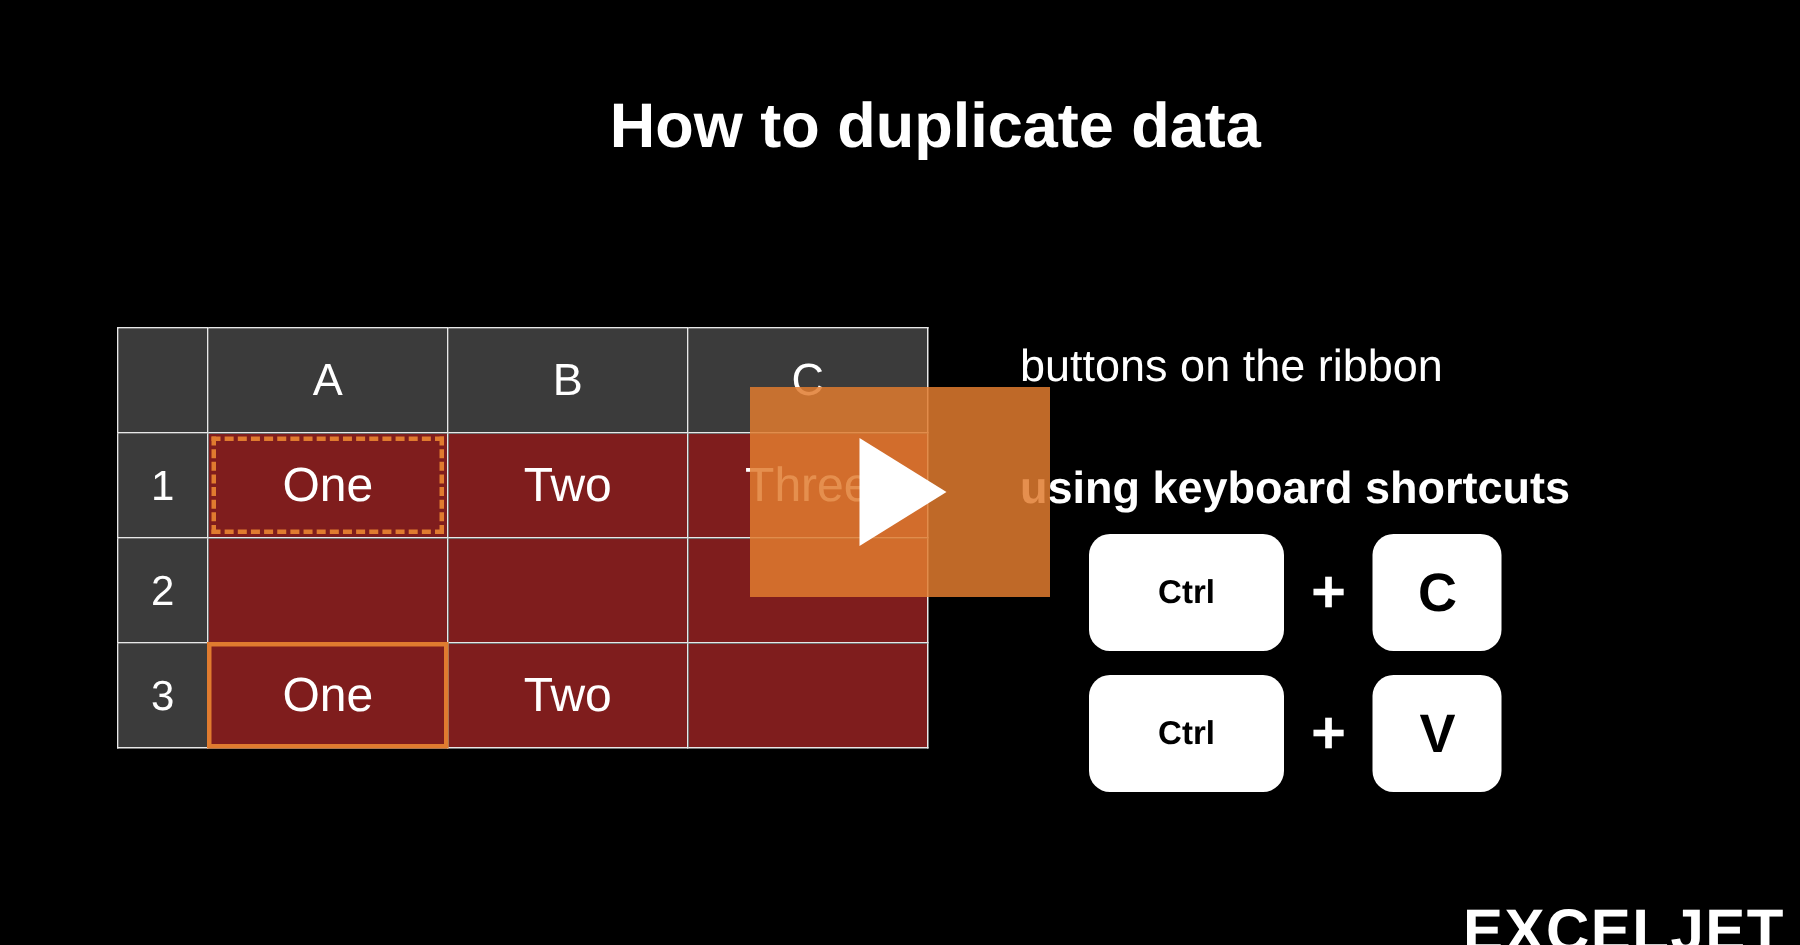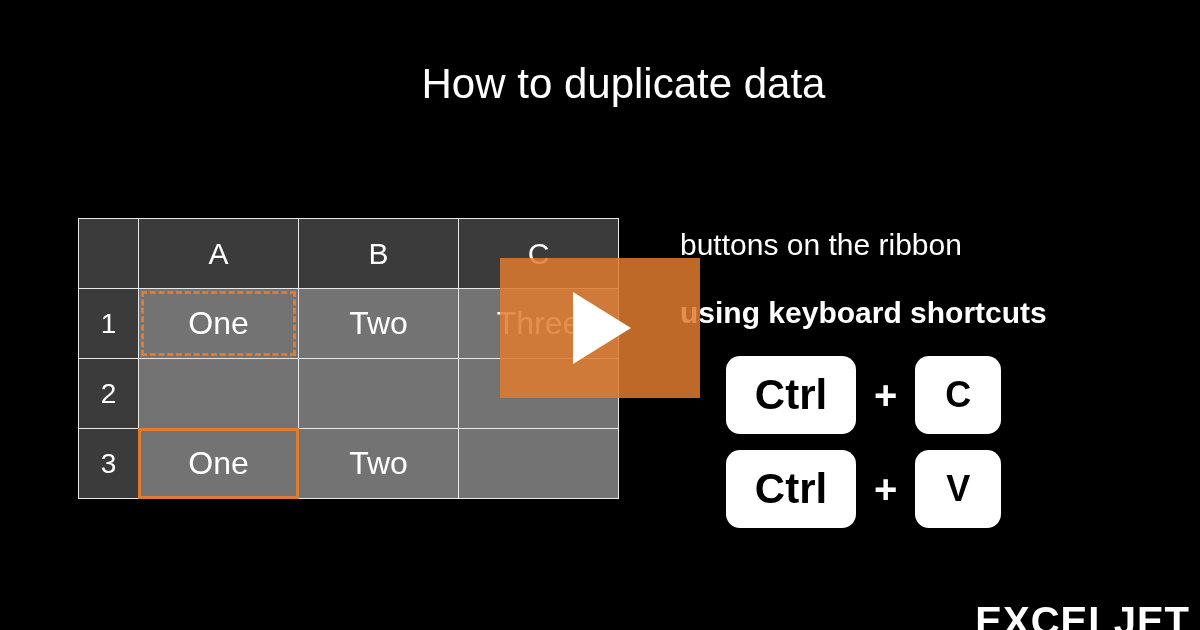--- a/index.html
+++ b/index.html
@@ -10,42 +10,42 @@
     color: #fff;
     position: relative;
   }
   .title {
     position: absolute;
     top: 60px;
     left: 0;
     width: 100%;
     text-align: center;
     font-size: 42px;
-    font-weight: 400;
+    font-weight: 700;
     padding-left: 47px;
   }
   
   .sheet {
     position: absolute;
     top: 218px;
     left: 78px;
     border-collapse: collapse;
   }
   .sheet td, .sheet th {
     border: 1px solid #e8e8e8;
     text-align: center;
     font-weight: 400;
     font-size: 32px;
     height: 70px;
     position: relative;
   }
   .sheet .corner { width: 60px; background: #3b3b3b; }
   .sheet .colhead { width: 160px; background: #3b3b3b; font-size: 30px; }
   .sheet .rowhead { width: 60px; background: #3b3b3b; font-size: 28px; }
-  .sheet .cell { width: 160px; background: #737373; }
+  .sheet .cell { width: 160px; background: #7f1d1d; }
   .sel-dashed {
     position: absolute;
     top: 2px; left: 2px; right: 2px; bottom: 2px;
     border: 3px dashed #e07b2f;
     pointer-events: none;
   }
   .sel-solid {
     position: absolute;
     top: -1px; left: -1px; right: -1px; bottom: -1px;
     border: 3px solid #e07b2f;
@@ -54,40 +54,40 @@
   
   .line1 {
     position: absolute;
     top: 228px;
     left: 680px;
     font-size: 30px;
     font-weight: 400;
   }
   .line2 {
     position: absolute;
-    top: 296px;
+    top: 309px;
     left: 680px;
     font-size: 30px;
     font-weight: 700;
   }
   
   .kbdrow {
     position: absolute;
     left: 726px;
     display: flex;
     align-items: center;
     gap: 18px;
   }
   .kbdrow.r1 { top: 356px; }
   .kbdrow.r2 { top: 450px; }
   .key {
     background: #fff;
     color: #000;
     border-radius: 14px;
-    font-size: 42px;
+    font-size: 22px;
     font-weight: 600;
     display: flex;
     align-items: center;
     justify-content: center;
     height: 78px;
   }
   .key.wide { width: 130px; }
   .key.sq { width: 86px; font-size: 36px; }
   .plus {
     color: #fff;

